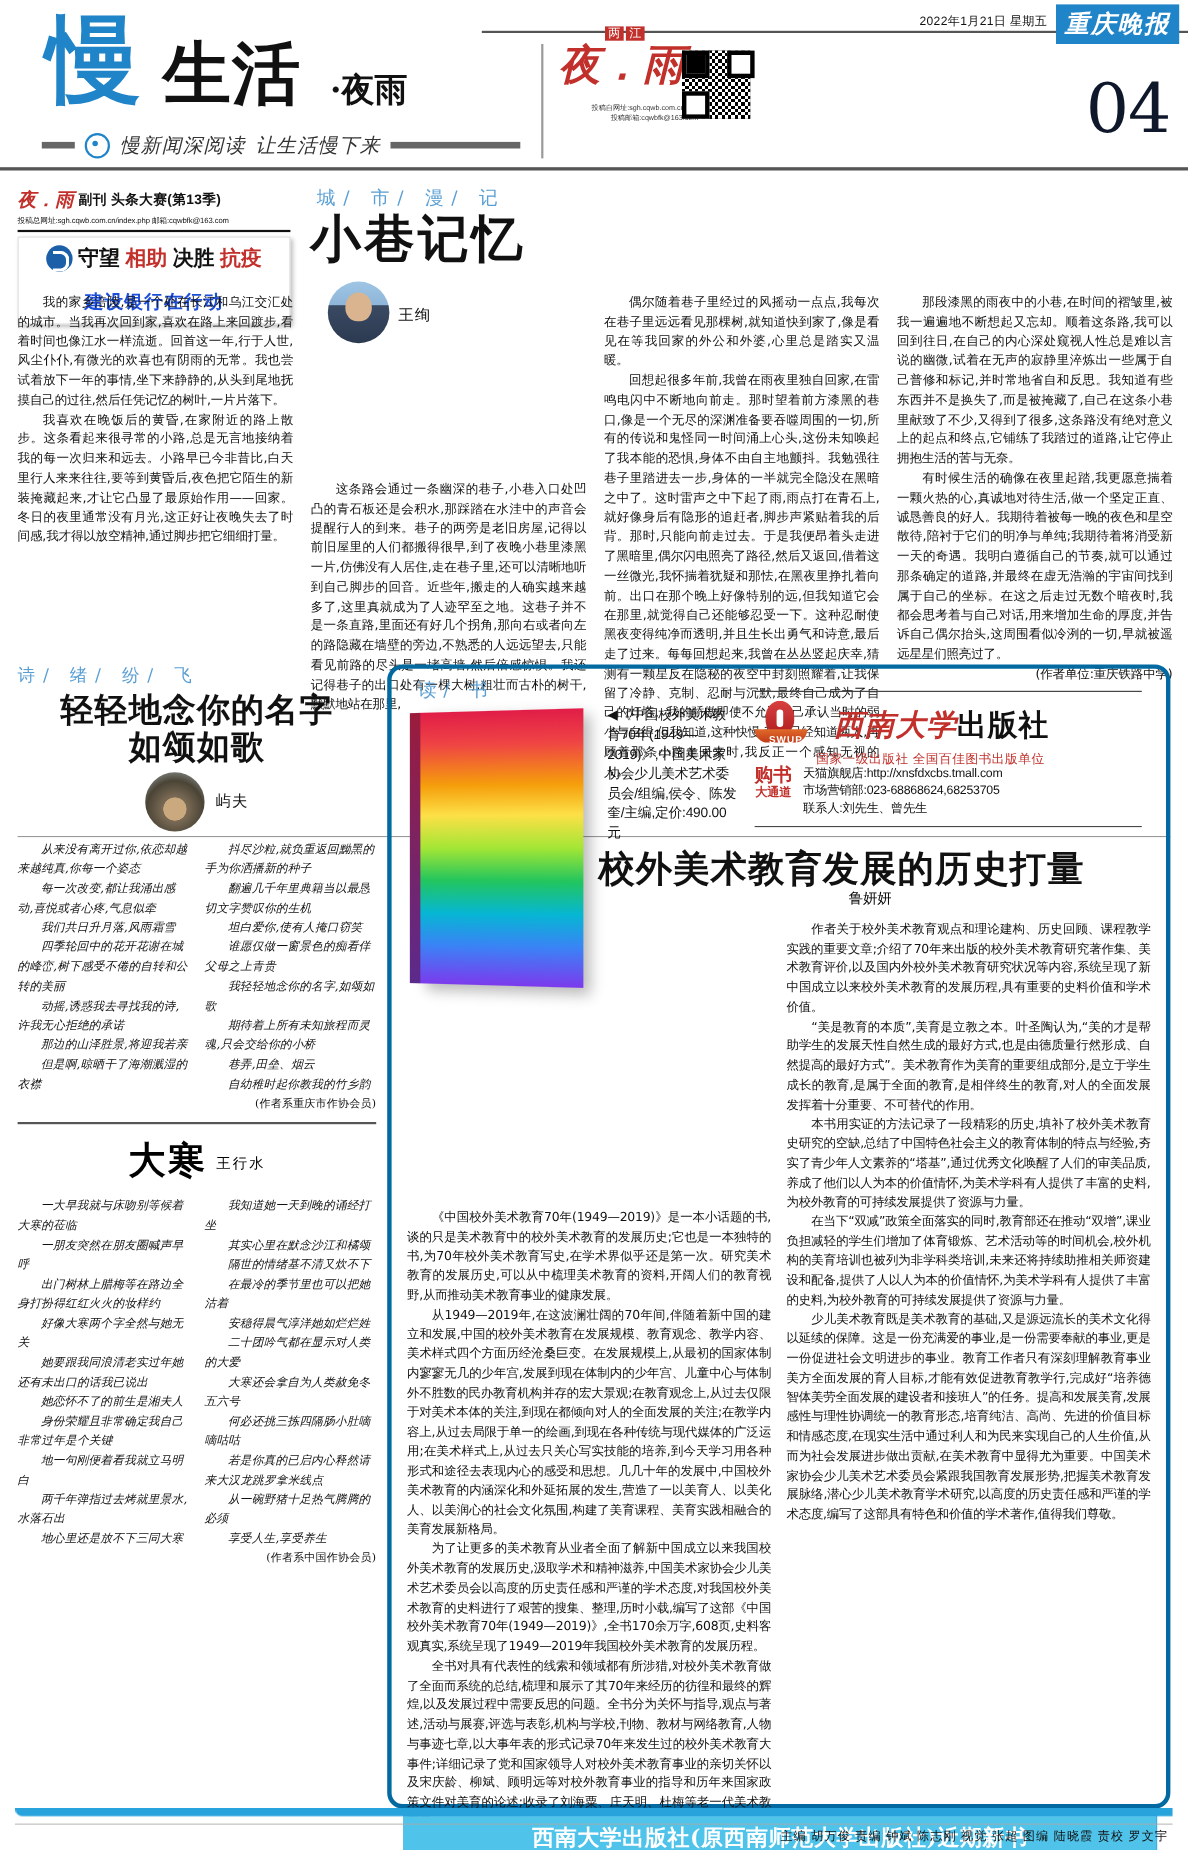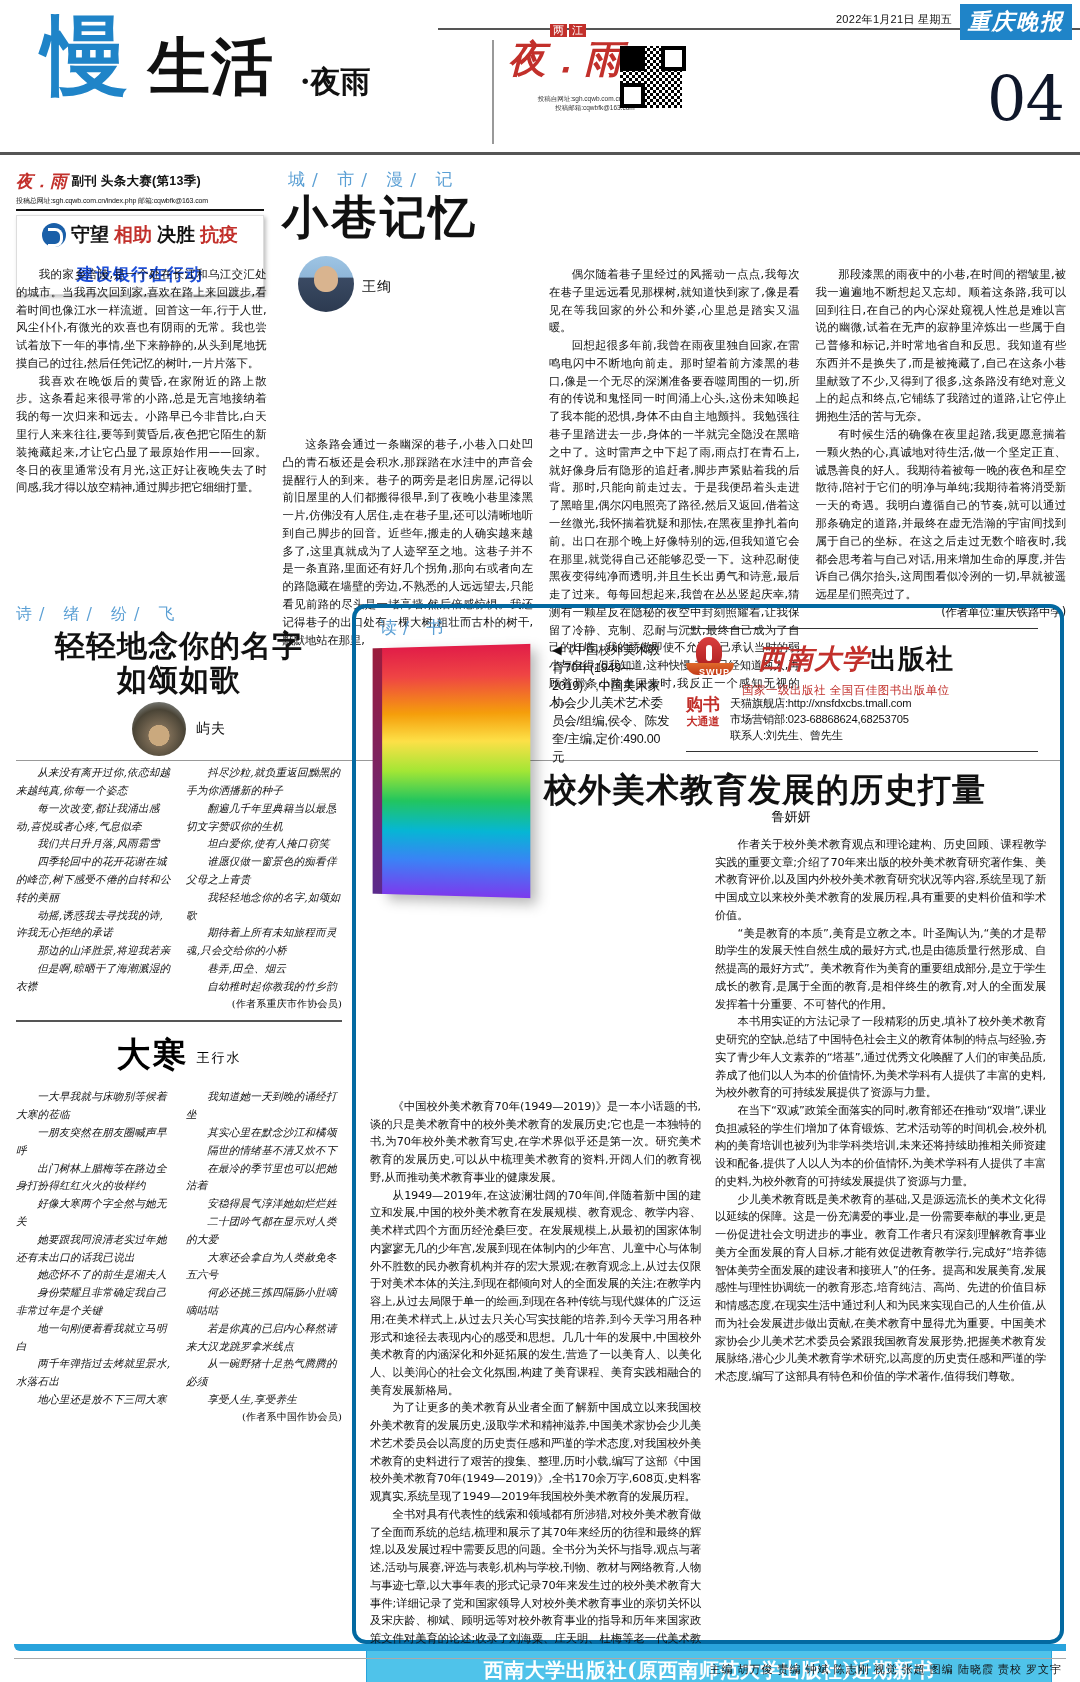--- a/index.html
+++ b/index.html
@@ -173,20 +173,27 @@
 
   <div class="masthead">
     <div class="mh-rule"></div>
     <div class="mh-date">2022年1月21日 星期五</div>
     <div class="mh-paper">重庆晚报</div>
 
     <div class="mh-man">慢</div>
     <div class="mh-sheng">生活</div>
     <div class="mh-ye">·夜雨</div>
 
+    <div class="mh-slogan">
+      <span class="mh-dash"></span>
+      <span class="mh-circ"></span>
+      <span class="mh-sl-t">慢新闻深阅读</span>
+      <span class="mh-sl-t">让生活慢下来</span>
+      <span class="mh-dash2"></span>
+    </div>
 
     <div class="ye-logo">
       <div class="ye-mark">
         <span>夜．雨</span>
         <span class="ye-tag">
           <span>两</span>
           <span>江</span>
         </span>
       </div>
       <div class="ye-mail">

